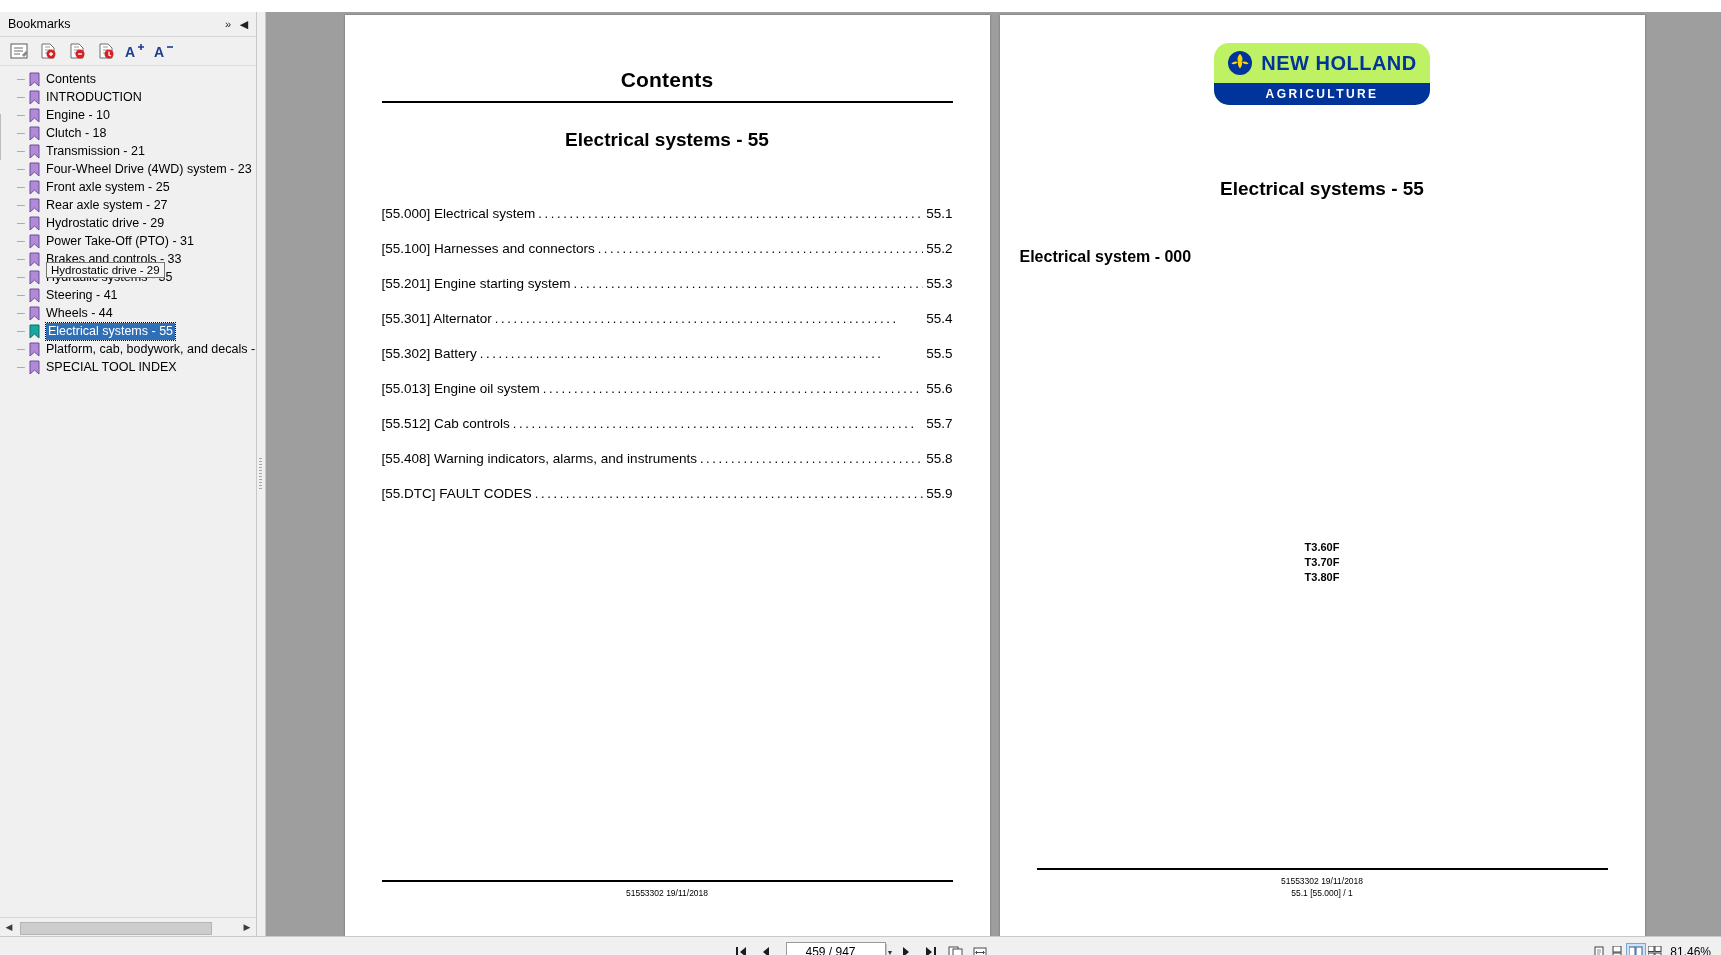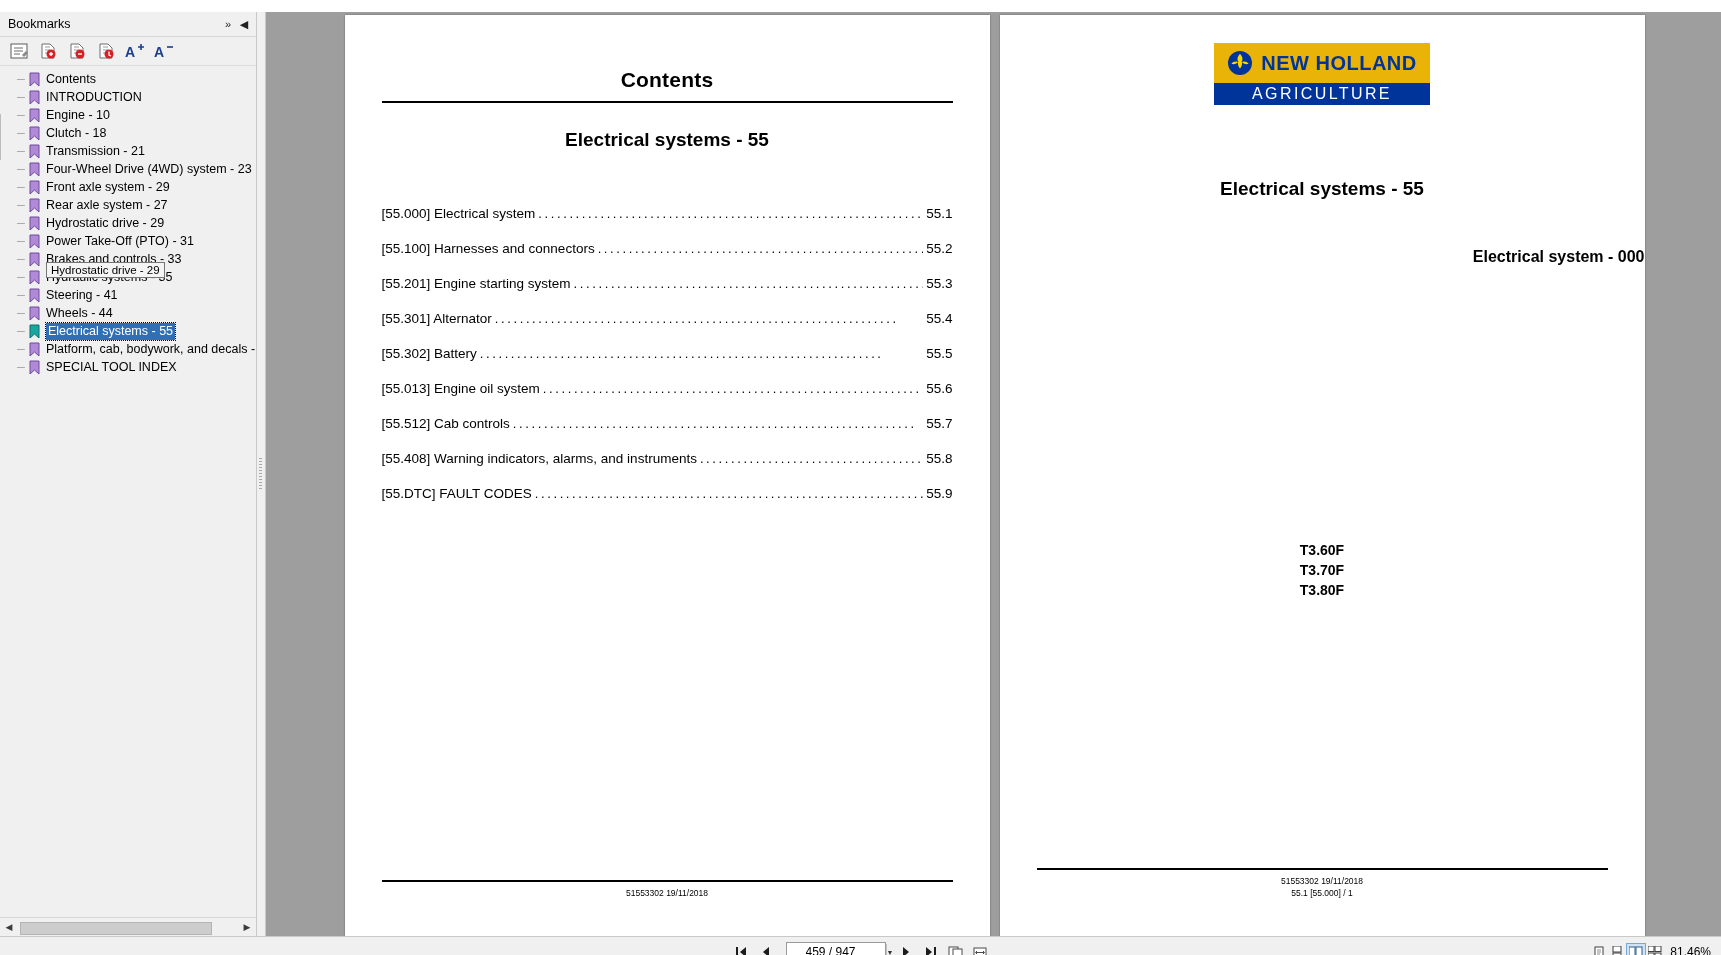--- a/index.html
+++ b/index.html
@@ -280,22 +280,22 @@
 
   
   .logo-wrap {
     display: flex;
     justify-content: center;
     margin-top: 28px;
   }
   .logo {
     width: 216px;
     height: 62px;
-    background: #eab308;
-    border-radius: 0;
+    background: #bef264;
+    border-radius: 15px;
     overflow: hidden;
     position: relative;
   }
   .logo-top {
     height: 40px;
     display: flex;
     align-items: center;
     justify-content: center;
     gap: 8px;
   }
@@ -307,44 +307,45 @@
   .logo-text {
     font-size: 20px;
     font-weight: bold;
     color: #00349a;
     letter-spacing: .5px;
   }
   .logo-bottom {
     height: 22px;
     background: #00349a;
     color: #ffffff;
-    font-size: 16px;
+    font-size: 12px;
     letter-spacing: 2.4px;
     display: flex;
     align-items: center;
     justify-content: center;
+    font-weight: bold;
   }
   .p2-h1 {
     text-align: center;
     font-size: 19px;
     font-weight: bold;
     margin-top: 73px;
   }
   .p2-h2 {
-    text-align: right;
+    text-align: left;
     font-size: 16px;
     font-weight: bold;
     margin-top: 48px;
     padding-left: 20px;
   }
   .p2-models {
     text-align: center;
-    font-size: 14px;
+    font-size: 11px;
     font-weight: bold;
-    line-height: 20px;
+    line-height: 15px;
     margin-top: 274px;
   }
 
   
   .bottombar {
     height: 30px;
     background: #f0f0f0;
     border-top: 1px solid #c8c8c8;
     display: flex;
     align-items: center;
@@ -542,21 +543,21 @@
           <span class="tree-label">Four-Wheel Drive (4WD) system - 23</span>
         </div>
 
         <div class="tree-row">
           <span class="tree-dash">─</span>
           <span class="bm-icon">
             <svg width="13" height="15" viewBox="0 0 13 15">
                 <path d="M2 1h9v13l-4.5-4L2 14z" fill="#b08ad6" stroke="#6f4b9a"></path>
               </svg>
           </span>
-          <span class="tree-label">Front axle system - 29</span>
+          <span class="tree-label">Front axle system - 25</span>
         </div>
 
         <div class="tree-row">
           <span class="tree-dash">─</span>
           <span class="bm-icon">
             <svg width="13" height="15" viewBox="0 0 13 15">
                 <path d="M2 1h9v13l-4.5-4L2 14z" fill="#b08ad6" stroke="#6f4b9a"></path>
               </svg>
           </span>
           <span class="tree-label">Rear axle system - 27</span>

